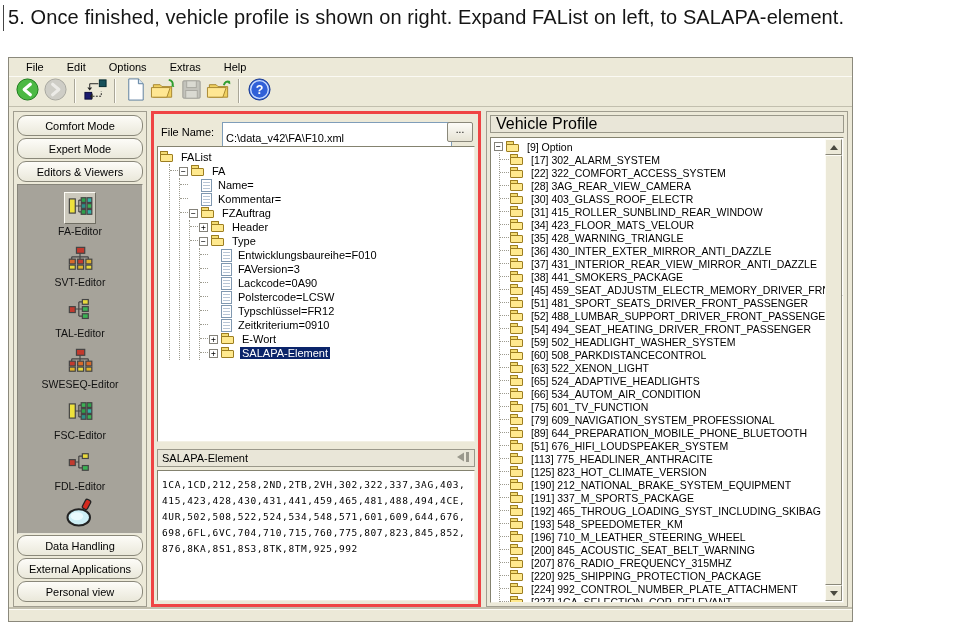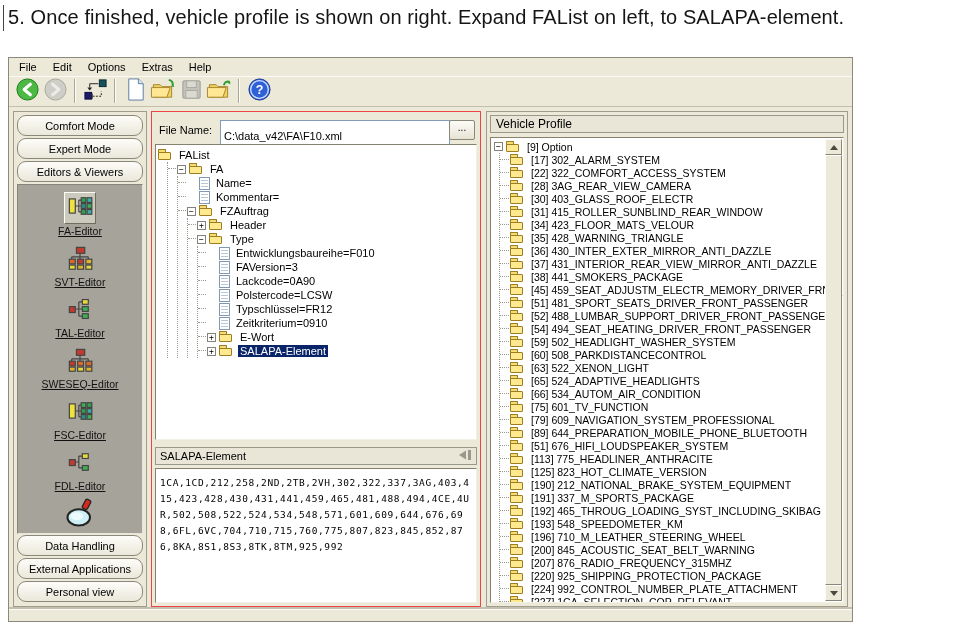--- a/index.html
+++ b/index.html
@@ -3,52 +3,52 @@
 <meta charset="utf-8">
 <style>
   html,body{margin:0;padding:0;}
   body{width:960px;height:639px;background:#fff;font-family:"Liberation Sans",sans-serif;position:relative;overflow:hidden;color:#000;}
   .caption{position:absolute;left:8px;top:6px;font-size:20px;letter-spacing:.1px;color:#151515;white-space:nowrap;}
   .caret-line{position:absolute;left:3px;top:5px;width:1px;height:26px;background:#444;}
 
   .app-window{position:absolute;left:8px;top:57px;width:845px;height:565px;background:#ece9d8;border:1px solid #8b897c;box-sizing:border-box;}
 
   .menubar{height:18px;display:flex;align-items:center;padding-left:2px;font-size:11px;}
-  .menu-item{padding:2px 8px;cursor:default;}
+  .menu-item{padding:2px 8px;cursor:default;margin-left:7px;}
 
   .toolbar{height:30px;display:flex;align-items:center;padding-left:4px;border-bottom:1px solid #c2bfae;box-shadow:0 1px 0 #fbfaf4 inset;}
   .tbtn{width:28px;height:26px;display:flex;align-items:center;justify-content:center;flex:none;}
   .tbtn.disabled{opacity:.85;}
   .tsep{width:0;height:24px;border-left:1px solid #a9a698;border-right:1px solid #fdfcf6;margin:0 5px;flex:none;}
 
   .main{position:absolute;top:49px;left:0;right:0;bottom:12px;}
 
   
   .sidebar{position:absolute;left:4px;top:4px;width:134px;bottom:2px;border:1px solid #a09d8f;background:#ece9d8;box-sizing:border-box;display:flex;flex-direction:column;padding:2px;}
   .side-btn{height:19px;margin:1px 1px 2px;border:1px solid #8a887a;border-radius:9px;background:linear-gradient(#fdfcf8,#ecead e0,#eae8da);background:linear-gradient(#fdfcf8,#eae8da);font-size:11px;display:flex;align-items:center;justify-content:center;flex:none;cursor:default;}
   .tool-area{flex:1;margin:0 1px;background:#a6a39a;border:1px solid;border-color:#87857a #e8e6da #e8e6da #87857a;padding-top:7px;overflow:hidden;}
   .tool{margin-bottom:8px;text-align:center;}
   .ticon{width:30px;height:30px;margin:0 auto;display:flex;align-items:center;justify-content:center;}
   .tool.selected .ticon{background:#ccc9bd;border:1px solid;border-color:#fdfcf6 #6f6d62 #6f6d62 #fdfcf6;}
-  .tool-label{font-size:10.5px;margin-top:1px;color:#111;text-decoration:underline;}
+  .tool-label{font-size:10.5px;margin-top:1px;color:#111;}
 
   
-  .middle{position:absolute;left:142px;top:4px;width:330px;bottom:2px;border:1px solid #ef4444;background:#ece9d8;box-sizing:border-box;}
+  .middle{position:absolute;left:142px;top:4px;width:330px;bottom:2px;border:3px solid #ef4444;background:#ece9d8;box-sizing:border-box;}
   .filerow{position:absolute;top:8px;left:5px;right:5px;height:20px;font-size:11px;}
   .filerow label{position:absolute;left:2px;top:4px;}
   .file-input{position:absolute;left:63px;top:0;width:230px;height:32px;border:1px solid #7f9db9;font:11px "Liberation Sans",sans-serif;padding:0 3px;box-sizing:border-box;background:#fff;}
   .browse-btn{position:absolute;right:0;top:0;width:24px;height:18px;border:1px solid #8a887a;border-radius:2px;background:linear-gradient(#fdfcf8,#e6e3d4);font-size:10px;line-height:14px;text-align:center;cursor:default;}
   .fa-tree-panel{position:absolute;top:32px;left:3px;right:3px;height:296px;background:#fff;border:1px solid;border-color:#84826f #f2f0e4 #f2f0e4 #84826f;overflow:hidden;padding:3px 2px;box-sizing:border-box;}
   .salapa{position:absolute;top:335px;left:3px;right:3px;bottom:3px;}
   .salapa-header{height:18px;background:#e9e6d8;border:1px solid #9a988a;display:flex;align-items:center;justify-content:space-between;padding:0 4px;font-size:11px;box-sizing:border-box;}
   .salapa-body{position:absolute;top:21px;bottom:0;left:0;right:0;background:#fff;border:1px solid;border-color:#84826f #f2f0e4 #f2f0e4 #84826f;font:9.5px/16px "DejaVu Sans Mono",monospace;letter-spacing:.6px;padding:6px 4px;word-break:break-all;box-sizing:border-box;overflow:hidden;}
 
   
   .right{position:absolute;left:477px;top:4px;right:4px;bottom:2px;border:1px solid #a09d8f;background:#ece9d8;box-sizing:border-box;}
-  .vp-header{margin:3px;height:18px;border:1px solid #9a988a;background:#e9e6d8;font-size:12px;display:flex;align-items:center;padding-left:5px;box-sizing:border-box;}
+  .vp-header{margin:3px;height:18px;border:1px solid #9a988a;background:#e9e6d8;font-size:16px;display:flex;align-items:center;padding-left:5px;box-sizing:border-box;}
   .vp-tree{position:absolute;top:25px;left:3px;right:3px;bottom:3px;background:#fff;border:1px solid;border-color:#84826f #f2f0e4 #f2f0e4 #84826f;padding:2px 20px 2px 3px;box-sizing:border-box;overflow:hidden;}
   .vscroll{position:absolute;top:1px;right:1px;bottom:1px;width:17px;background:#f2efe2;}
   .vs-btn{position:absolute;left:0;width:17px;height:16px;background:#ece9d8;border:1px solid;border-color:#fdfcf6 #8a887a #8a887a #fdfcf6;box-sizing:border-box;display:flex;align-items:center;justify-content:center;}
   .vs-up{top:0;}
   .vs-down{bottom:0;}
   .vs-thumb{position:absolute;left:0;top:16px;bottom:16px;width:17px;background:#ece9d8;border:1px solid;border-color:#fdfcf6 #8a887a #8a887a #fdfcf6;box-sizing:border-box;}
   .tri-up{width:0;height:0;border-left:4px solid transparent;border-right:4px solid transparent;border-bottom:5px solid #4a4a40;}
   .tri-down{width:0;height:0;border-left:4px solid transparent;border-right:4px solid transparent;border-top:5px solid #4a4a40;}
 
   

